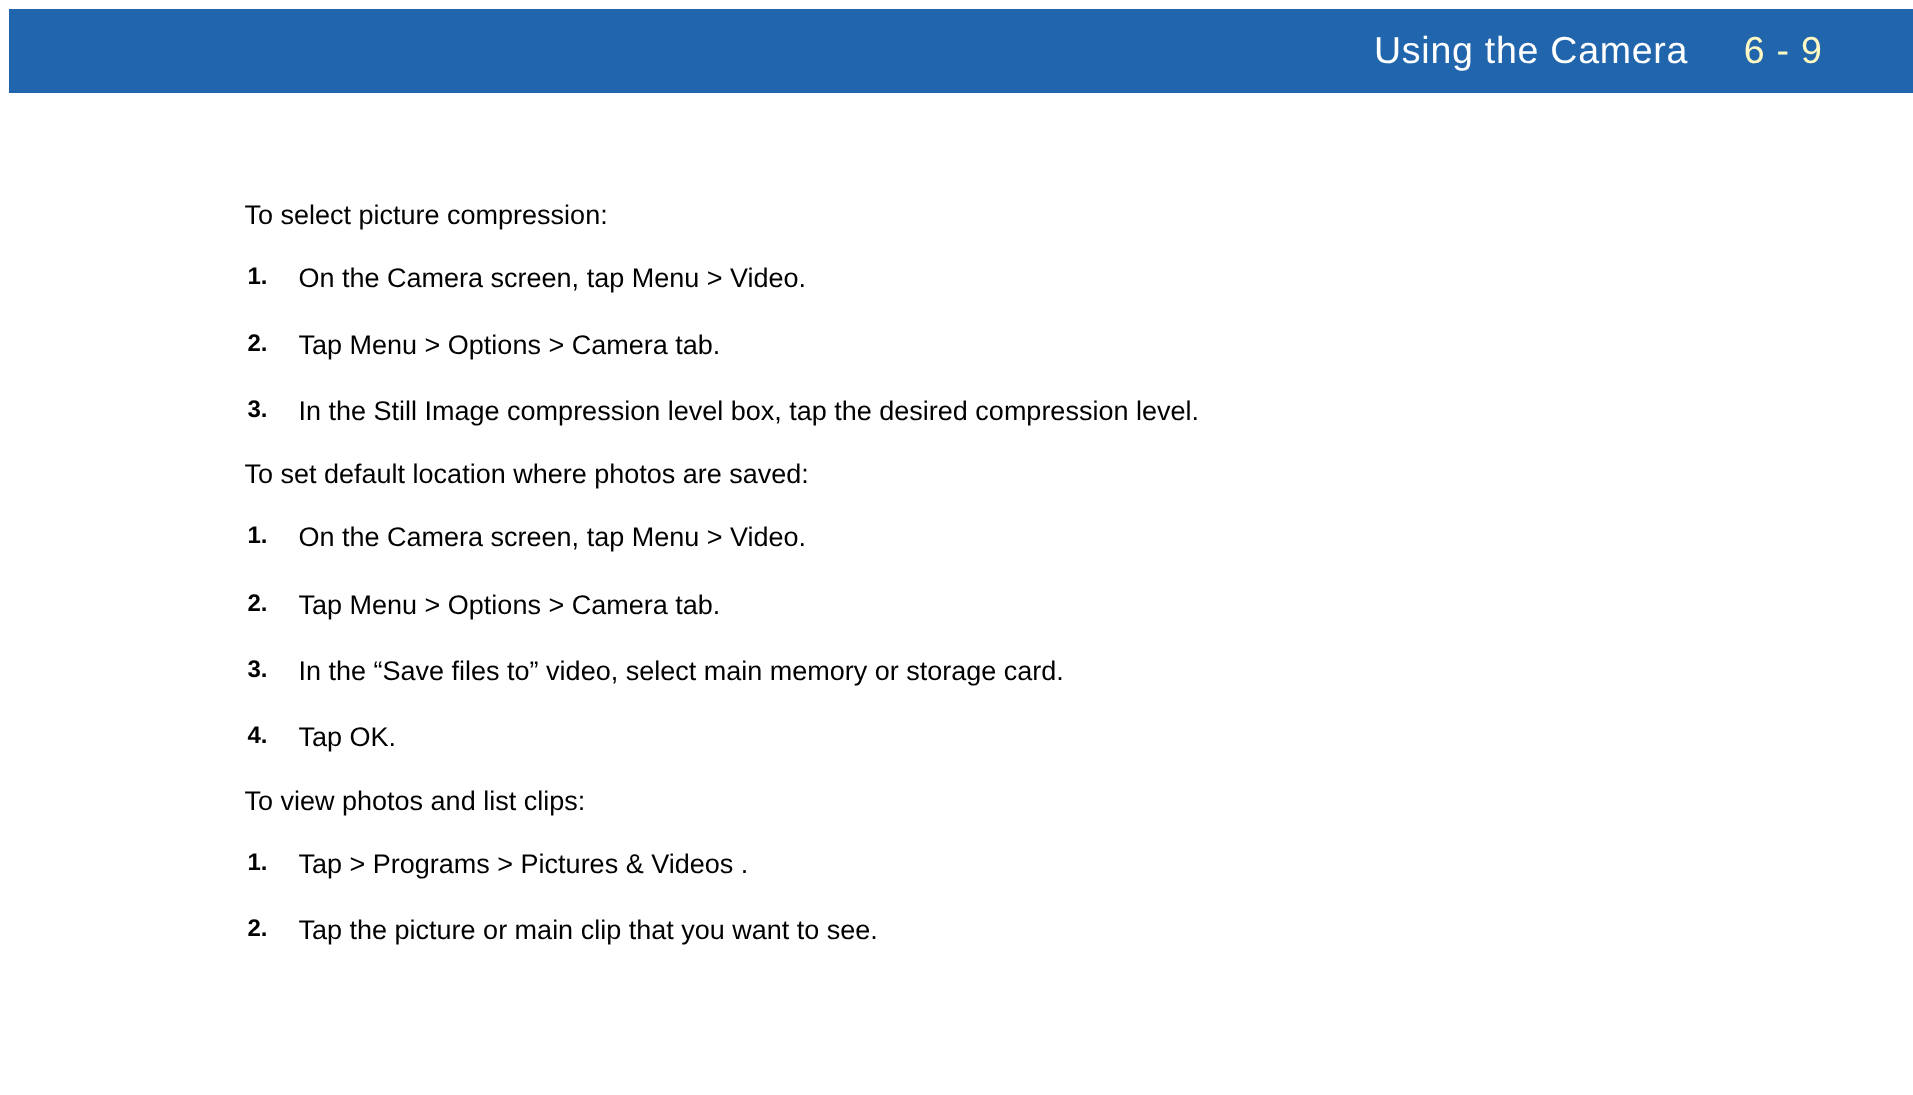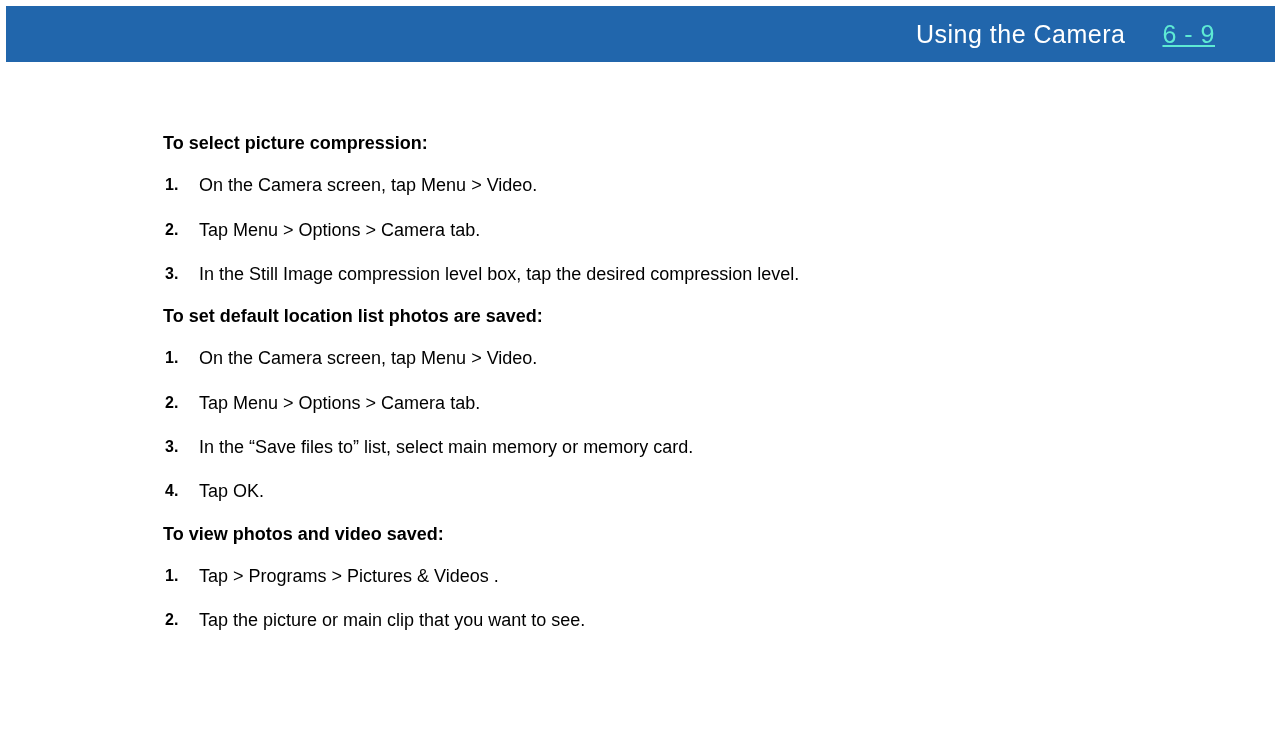--- a/index.html
+++ b/index.html
@@ -24,36 +24,34 @@
     }
     .header-title {
       color: #ffffff;
       font-family: "Arial Narrow", Arial, sans-serif;
       font-stretch: condensed;
       font-size: 25px;
       letter-spacing: 0.5px;
       margin-right: 35px;
     }
     .header-page {
-      color: #5eead4;
+      color: #fef9c3;
       font-family: "Arial Narrow", Arial, sans-serif;
       font-stretch: condensed;
       font-size: 25px;
       letter-spacing: 0.5px;
-      text-decoration: underline;
     }
     .content {
       padding: 65px 115px 0 155px;
       color: #000000;
       font-size: 18px;
       line-height: 1.35;
     }
     .para {
       margin-bottom: 16px;
-      font-weight: bold;
     }
     .list {
       list-style: none;
       padding: 0;
       margin: 0 0 16px 0;
     }
     .list-item {
       display: flex;
       margin-bottom: 16px;
     }
@@ -87,41 +85,41 @@
     <li class="list-item">
       <span class="list-num">2.</span>
       <span class="list-text">Tap Menu &gt; Options &gt; Camera tab.</span>
     </li>
     <li class="list-item">
       <span class="list-num">3.</span>
       <span class="list-text">In the Still Image compression level box, tap the desired compression level.</span>
     </li>
   </ol>
 
-  <p class="para">To set default location list photos are saved:</p>
+  <p class="para">To set default location where photos are saved:</p>
   <ol class="list">
     <li class="list-item">
       <span class="list-num">1.</span>
       <span class="list-text">On the Camera screen, tap Menu &gt; Video.</span>
     </li>
     <li class="list-item">
       <span class="list-num">2.</span>
       <span class="list-text">Tap Menu &gt; Options &gt; Camera tab.</span>
     </li>
     <li class="list-item">
       <span class="list-num">3.</span>
-      <span class="list-text">In the “Save files to” list, select main memory or memory card.</span>
+      <span class="list-text">In the “Save files to” video, select main memory or storage card.</span>
     </li>
     <li class="list-item">
       <span class="list-num">4.</span>
       <span class="list-text">Tap OK.</span>
     </li>
   </ol>
 
-  <p class="para">To view photos and video saved:</p>
+  <p class="para">To view photos and list clips:</p>
   <ol class="list">
     <li class="list-item">
       <span class="list-num">1.</span>
       <span class="list-text">Tap &gt; Programs &gt; Pictures &amp; Videos .</span>
     </li>
     <li class="list-item">
       <span class="list-num">2.</span>
       <span class="list-text">Tap the picture or main clip that you want to see.</span>
     </li>
   </ol>

